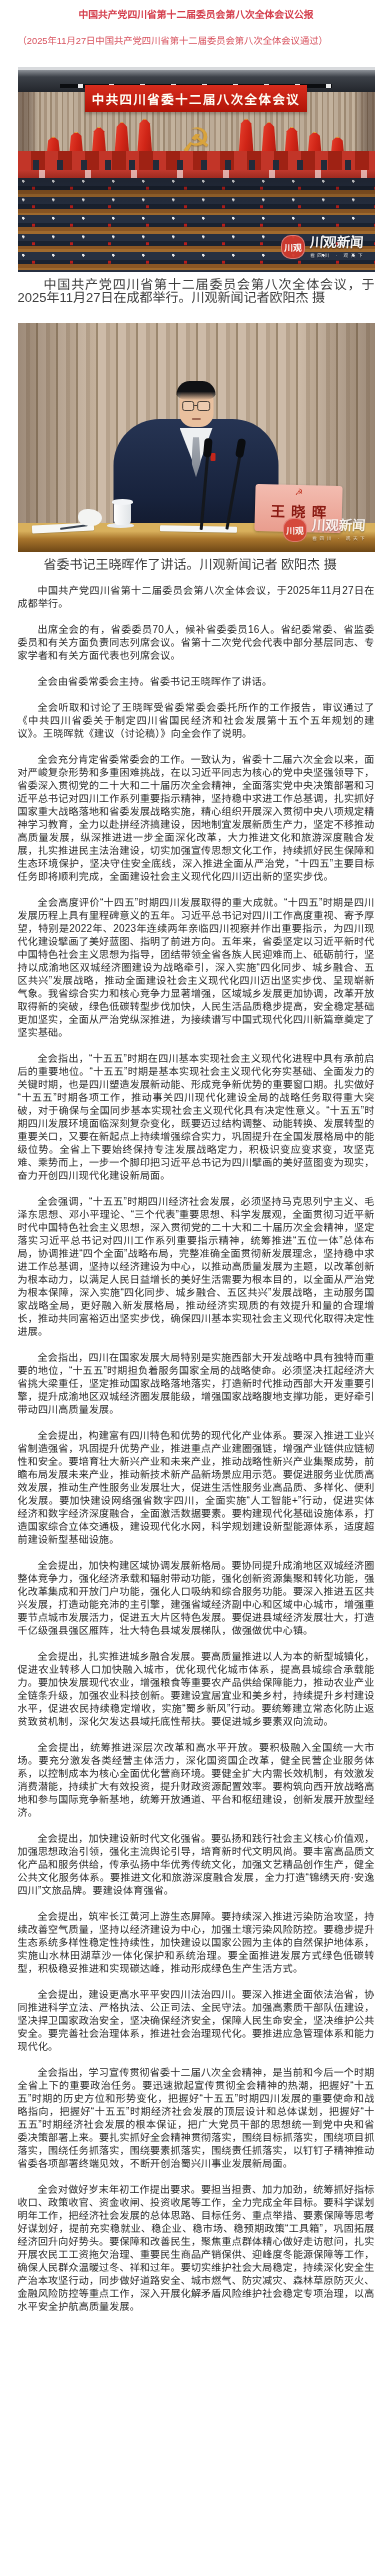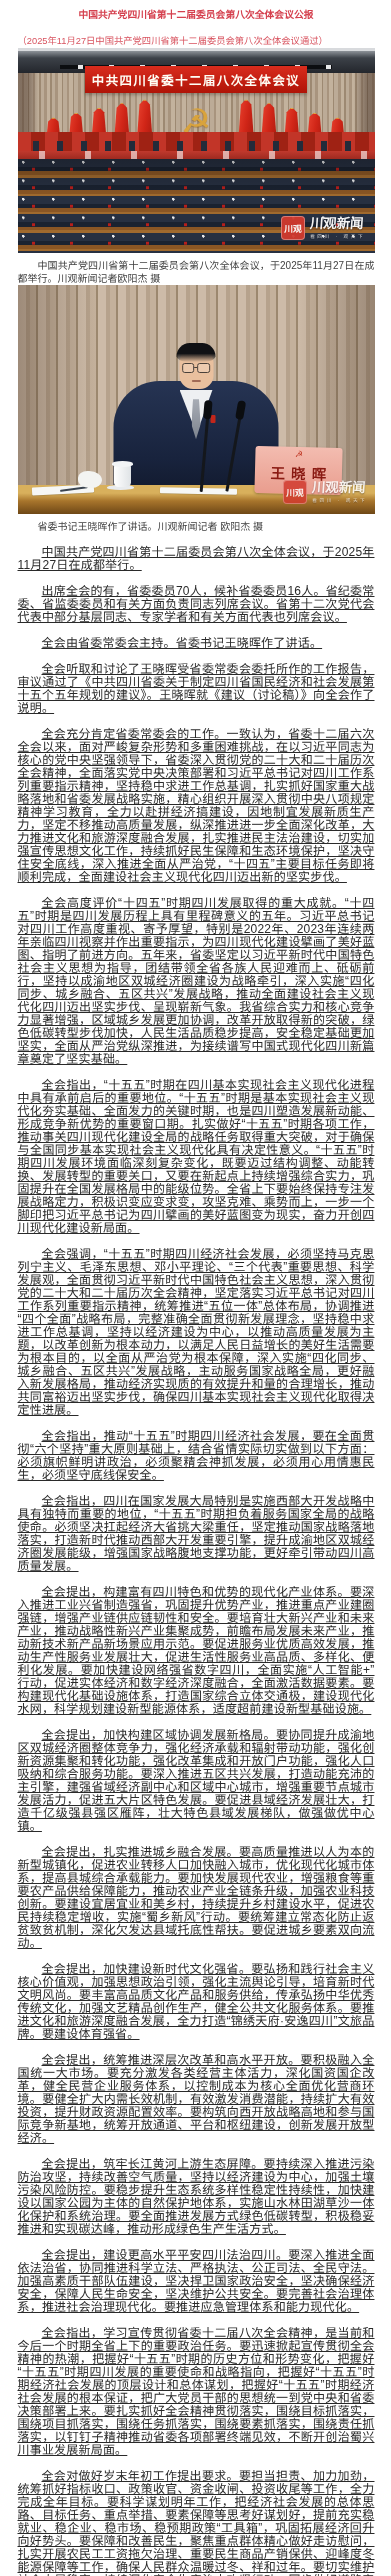--- a/index.html
+++ b/index.html
@@ -2,24 +2,24 @@
 <html lang="zh-CN" style="font-size:8.2px"><head>
 <meta charset="utf-8">
 <style>
   html,body{margin:0;padding:0;background:#ffffff;}
   body{font-family:"Liberation Sans","DejaVu Sans",sans-serif;}
   .page{width:392px;margin:0 auto;background:#fff;box-sizing:border-box;padding:7.2px 17.5px 17.5px;}
 
   .title{font-size:9.8px;line-height:13.4px;font-weight:bold;text-align:center;color:#d5404e;margin:1px 0 0;}
   .subtitle{font-size:9.3px;line-height:13.4px;text-align:left;color:#d8535f;margin-top:13.4px;}
 
-  .photo{position:relative;overflow:hidden;margin-top:0;background:#b3a08c;}
+  .photo{position:relative;overflow:hidden;margin-top:19px;background:#b3a08c;}
   .photo1{height:205px;}
   .photo2{height:229px;}
-  .caption{font-size:10px;line-height:13.4px;color:#3f3f3f;text-indent:2em;margin:5.2px 0 0;text-align:justify;}
+  .caption{font-size:13px;line-height:13.4px;color:#3f3f3f;text-indent:2em;margin:5.2px 0 0;text-align:justify;}
 
   
   .p1-ceiling{position:absolute;top:0;left:0;right:0;height:12%;
     background:linear-gradient(180deg,#d8dadd 0 10%,#8d9298 12%,#3c4148 40%,#23262c 100%);}
   .p1-lights{position:absolute;top:8%;left:12%;right:12%;height:4.1px;
     background:repeating-linear-gradient(90deg,#0c0e11 0 17.5px,#e8e9ea 17.5px 23px,#0c0e11 23px 31px);}
   .p1-wall{position:absolute;top:12%;left:0;right:0;bottom:0;
     background:repeating-linear-gradient(90deg,#bcab97 0 3.6px,#a8947e 3.6px 6.2px,#c3b29d 6.2px 9.8px,#9d8972 9.8px 11.3px);}
   .p1-wall:after{content:"";position:absolute;inset:0;
     background:linear-gradient(90deg,rgba(60,40,30,.45) 0 2.5%,rgba(0,0,0,0) 6% 94%,rgba(60,40,30,.45) 97.5% 100%);}
@@ -55,21 +55,21 @@
       repeating-radial-gradient(circle at 15.5px 10.3px,rgba(200,30,25,.9) 0 1.5px,rgba(200,30,25,0) 1.8px 100%),
       repeating-linear-gradient(180deg,#273041 0 7.7px,#1a2230 7.7px 12.4px,#8a5624 12.4px 16px,#a06a2e 16px 18.5px);
     background-size:30px 18.5px,38px 18.5px,auto;}
   .p1-audience:after{content:"";position:absolute;inset:0;
     background:linear-gradient(180deg,rgba(0,0,0,.25),rgba(0,0,0,0) 40%);}
 
   
   .watermark{position:absolute;display:flex;align-items:center;gap:5.2px;opacity:.95;}
   .photo1 .watermark{right:9.3px;bottom:13.4px;}
   .photo2 .watermark{right:7.2px;bottom:10.3px;opacity:.85;}
-  .wm-logo{width:24px;height:24px;border-radius:4px;background:#d23a2e;color:#fff;
+  .wm-logo{width:24px;height:24px;border-radius:10px;background:#d23a2e;color:#fff;
     display:flex;align-items:center;justify-content:center;font-size:8.8px;font-weight:bold;
     box-shadow:inset 0 0 0 1px rgba(255,255,255,.35);}
   .wm-name{color:#fff;font-size:13.4px;font-weight:bold;line-height:1;
     text-shadow:0 0.5px 1.5px rgba(0,0,0,.45);transform:skewX(-4deg);}
   .wm-slogan{color:rgba(255,255,255,.85);font-size:4.6px;letter-spacing:2.6px;margin-top:2.1px;text-align:center;
     text-shadow:0 0.5px 1px rgba(0,0,0,.4);}
 
   
   .p2-curtain{position:absolute;inset:0;
     background:repeating-linear-gradient(90deg,#cdbba8 0 7.7px,#b6a28c 7.7px 12px,#c4b19c 12px 18px,#9c886f 18px 20px);}
@@ -108,22 +108,22 @@
   .p2-saucer{position:absolute;left:25.2%;bottom:10.8%;width:27px;height:4.6px;background:#e8ebee;border-radius:50%;}
   .p2-tissue{position:absolute;left:17%;bottom:11.5%;width:24px;height:17.5px;background:#f3f4f2;border-radius:40% 55% 45% 50%;}
   .p2-placard{position:absolute;right:9%;bottom:9%;width:87px;height:47px;
     background:linear-gradient(180deg,#f3bcb0 0,#e99d8e 100%);border-radius:3.1px;transform:rotate(1.5deg);
     box-shadow:0 1px 2.6px rgba(0,0,0,.3);display:flex;flex-direction:column;align-items:center;}
   .p2-placard .pl-emblem{color:#c23a28;font-size:8.8px;line-height:1;margin-top:2.6px;}
   .p2-placard .pl-name{color:#8a1a12;font-weight:bold;font-size:14.4px;letter-spacing:6.2px;text-indent:6.2px;margin-top:4.1px;}
 
   
   .article{margin-top:6.2px;}
-  .body-para{font-size:12px;line-height:13px;letter-spacing:0.2px;color:#2a2a2a;
-    text-align:justify;text-indent:2em;margin:13px 0 0;text-decoration:underline;}
+  .body-para{font-size:10px;line-height:13px;letter-spacing:0.2px;color:#2a2a2a;
+    text-align:justify;text-indent:2em;margin:13px 0 0;}
 </style>
 </head>
 <body>
 
 <div class="page">
 
   <h1 class="title">中国共产党四川省第十二届委员会第八次全体会议公报</h1>
   <div class="subtitle">（2025年11月27日中国共产党四川省第十二届委员会第八次全体会议通过）</div>
 
   <div class="photo photo1">
@@ -207,27 +207,26 @@
 
   <div class="article" id="article-body">
       <p class="body-para">中国共产党四川省第十二届委员会第八次全体会议，于2025年11月27日在成都举行。</p>
       <p class="body-para">出席全会的有，省委委员70人，候补省委委员16人。省纪委常委、省监委委员和有关方面负责同志列席会议。省第十二次党代会代表中部分基层同志、专家学者和有关方面代表也列席会议。</p>
       <p class="body-para">全会由省委常委会主持。省委书记王晓晖作了讲话。</p>
       <p class="body-para">全会听取和讨论了王晓晖受省委常委会委托所作的工作报告，审议通过了《中共四川省委关于制定四川省国民经济和社会发展第十五个五年规划的建议》。王晓晖就《建议（讨论稿）》向全会作了说明。</p>
       <p class="body-para">全会充分肯定省委常委会的工作。一致认为，省委十二届六次全会以来，面对严峻复杂形势和多重困难挑战，在以习近平同志为核心的党中央坚强领导下，省委深入贯彻党的二十大和二十届历次全会精神，全面落实党中央决策部署和习近平总书记对四川工作系列重要指示精神，坚持稳中求进工作总基调，扎实抓好国家重大战略落地和省委发展战略实施，精心组织开展深入贯彻中央八项规定精神学习教育，全力以赴拼经济搞建设，因地制宜发展新质生产力，坚定不移推动高质量发展，纵深推进进一步全面深化改革，大力推进文化和旅游深度融合发展，扎实推进民主法治建设，切实加强宣传思想文化工作，持续抓好民生保障和生态环境保护，坚决守住安全底线，深入推进全面从严治党，“十四五”主要目标任务即将顺利完成，全面建设社会主义现代化四川迈出新的坚实步伐。</p>
       <p class="body-para">全会高度评价“十四五”时期四川发展取得的重大成就。“十四五”时期是四川发展历程上具有里程碑意义的五年。习近平总书记对四川工作高度重视、寄予厚望，特别是2022年、2023年连续两年亲临四川视察并作出重要指示，为四川现代化建设擘画了美好蓝图、指明了前进方向。五年来，省委坚定以习近平新时代中国特色社会主义思想为指导，团结带领全省各族人民迎难而上、砥砺前行，坚持以成渝地区双城经济圈建设为战略牵引，深入实施“四化同步、城乡融合、五区共兴”发展战略，推动全面建设社会主义现代化四川迈出坚实步伐、呈现崭新气象。我省综合实力和核心竞争力显著增强，区域城乡发展更加协调，改革开放取得新的突破，绿色低碳转型步伐加快，人民生活品质稳步提高，安全稳定基础更加坚实，全面从严治党纵深推进，为接续谱写中国式现代化四川新篇章奠定了坚实基础。</p>
       <p class="body-para">全会指出，“十五五”时期在四川基本实现社会主义现代化进程中具有承前启后的重要地位。“十五五”时期是基本实现社会主义现代化夯实基础、全面发力的关键时期，也是四川塑造发展新动能、形成竞争新优势的重要窗口期。扎实做好“十五五”时期各项工作，推动事关四川现代化建设全局的战略任务取得重大突破，对于确保与全国同步基本实现社会主义现代化具有决定性意义。“十五五”时期四川发展环境面临深刻复杂变化，既要迈过结构调整、动能转换、发展转型的重要关口，又要在新起点上持续增强综合实力，巩固提升在全国发展格局中的能级位势。全省上下要始终保持专注发展战略定力，积极识变应变求变，攻坚克难、乘势而上，一步一个脚印把习近平总书记为四川擘画的美好蓝图变为现实，奋力开创四川现代化建设新局面。</p>
       <p class="body-para">全会强调，“十五五”时期四川经济社会发展，必须坚持马克思列宁主义、毛泽东思想、邓小平理论、“三个代表”重要思想、科学发展观，全面贯彻习近平新时代中国特色社会主义思想，深入贯彻党的二十大和二十届历次全会精神，坚定落实习近平总书记对四川工作系列重要指示精神，统筹推进“五位一体”总体布局，协调推进“四个全面”战略布局，完整准确全面贯彻新发展理念，坚持稳中求进工作总基调，坚持以经济建设为中心，以推动高质量发展为主题，以改革创新为根本动力，以满足人民日益增长的美好生活需要为根本目的，以全面从严治党为根本保障，深入实施“四化同步、城乡融合、五区共兴”发展战略，主动服务国家战略全局，更好融入新发展格局，推动经济实现质的有效提升和量的合理增长，推动共同富裕迈出坚实步伐，确保四川基本实现社会主义现代化取得决定性进展。</p>
-      <p class="body-para">全会指出，推动“十五五”时期四川经济社会发展，要在全面贯彻“六个坚持”重大原则基础上，结合省情实际切实做到以下方面：必须旗帜鲜明讲政治，必须聚精会神抓发展，必须用心用情惠民生，必须坚守底线保安全。</p>
       <p class="body-para">全会指出，四川在国家发展大局特别是实施西部大开发战略中具有独特而重要的地位，“十五五”时期担负着服务国家全局的战略使命。必须坚决扛起经济大省挑大梁重任，坚定推动国家战略落地落实，打造新时代推动西部大开发重要引擎，提升成渝地区双城经济圈发展能级，增强国家战略腹地支撑功能，更好牵引带动四川高质量发展。</p>
       <p class="body-para">全会提出，构建富有四川特色和优势的现代化产业体系。要深入推进工业兴省制造强省，巩固提升优势产业，推进重点产业建圈强链，增强产业链供应链韧性和安全。要培育壮大新兴产业和未来产业，推动战略性新兴产业集聚成势，前瞻布局发展未来产业，推动新技术新产品新场景应用示范。要促进服务业优质高效发展，推动生产性服务业发展壮大，促进生活性服务业高品质、多样化、便利化发展。要加快建设网络强省数字四川，全面实施“人工智能+”行动，促进实体经济和数字经济深度融合，全面激活数据要素。要构建现代化基础设施体系，打造国家综合立体交通极，建设现代化水网，科学规划建设新型能源体系，适度超前建设新型基础设施。</p>
       <p class="body-para">全会提出，加快构建区域协调发展新格局。要协同提升成渝地区双城经济圈整体竞争力，强化经济承载和辐射带动功能，强化创新资源集聚和转化功能，强化改革集成和开放门户功能，强化人口吸纳和综合服务功能。要深入推进五区共兴发展，打造动能充沛的主引擎，建强省域经济副中心和区域中心城市，增强重要节点城市发展活力，促进五大片区特色发展。要促进县域经济发展壮大，打造千亿级强县强区雁阵，壮大特色县域发展梯队，做强做优中心镇。</p>
       <p class="body-para">全会提出，扎实推进城乡融合发展。要高质量推进以人为本的新型城镇化，促进农业转移人口加快融入城市，优化现代化城市体系，提高县城综合承载能力。要加快发展现代农业，增强粮食等重要农产品供给保障能力，推动农业产业全链条升级，加强农业科技创新。要建设宜居宜业和美乡村，持续提升乡村建设水平，促进农民持续稳定增收，实施“蜀乡新风”行动。要统筹建立常态化防止返贫致贫机制，深化欠发达县域托底性帮扶。要促进城乡要素双向流动。</p>
+      <p class="body-para">全会提出，统筹推进深层次改革和高水平开放。要积极融入全国统一大市场。要充分激发各类经营主体活力，深化国资国企改革，健全民营企业服务体系，以控制成本为核心全面优化营商环境。要健全扩大内需长效机制，有效激发消费潜能，持续扩大有效投资，提升财政资源配置效率。要构筑向西开放战略高地和参与国际竞争新基地，统筹开放通道、平台和枢纽建设，创新发展开放型经济。</p>
       <p class="body-para">全会提出，加快建设新时代文化强省。要弘扬和践行社会主义核心价值观，加强思想政治引领，强化主流舆论引导，培育新时代文明风尚。要丰富高品质文化产品和服务供给，传承弘扬中华优秀传统文化，加强文艺精品创作生产，健全公共文化服务体系。要推进文化和旅游深度融合发展，全力打造“锦绣天府·安逸四川”文旅品牌。要建设体育强省。</p>
-      <p class="body-para">全会提出，统筹推进深层次改革和高水平开放。要积极融入全国统一大市场。要充分激发各类经营主体活力，深化国资国企改革，健全民营企业服务体系，以控制成本为核心全面优化营商环境。要健全扩大内需长效机制，有效激发消费潜能，持续扩大有效投资，提升财政资源配置效率。要构筑向西开放战略高地和参与国际竞争新基地，统筹开放通道、平台和枢纽建设，创新发展开放型经济。</p>
       <p class="body-para">全会提出，筑牢长江黄河上游生态屏障。要持续深入推进污染防治攻坚，持续改善空气质量，坚持以经济建设为中心，加强土壤污染风险防控。要稳步提升生态系统多样性稳定性持续性，加快建设以国家公园为主体的自然保护地体系，实施山水林田湖草沙一体化保护和系统治理。要全面推进发展方式绿色低碳转型，积极稳妥推进和实现碳达峰，推动形成绿色生产生活方式。</p>
       <p class="body-para">全会提出，建设更高水平平安四川法治四川。要深入推进全面依法治省，协同推进科学立法、严格执法、公正司法、全民守法。加强高素质干部队伍建设，坚决捍卫国家政治安全，坚决确保经济安全，保障人民生命安全，坚决维护公共安全。要完善社会治理体系，推进社会治理现代化。要推进应急管理体系和能力现代化。</p>
       <p class="body-para">全会指出，学习宣传贯彻省委十二届八次全会精神，是当前和今后一个时期全省上下的重要政治任务。要迅速掀起宣传贯彻全会精神的热潮，把握好“十五五”时期的历史方位和形势变化，把握好“十五五”时期四川发展的重要使命和战略指向，把握好“十五五”时期经济社会发展的顶层设计和总体谋划，把握好“十五五”时期经济社会发展的根本保证，把广大党员干部的思想统一到党中央和省委决策部署上来。要扎实抓好全会精神贯彻落实，围绕目标抓落实，围绕项目抓落实，围绕任务抓落实，围绕要素抓落实，围绕责任抓落实，以钉钉子精神推动省委各项部署终端见效，不断开创治蜀兴川事业发展新局面。</p>
       <p class="body-para">全会对做好岁末年初工作提出要求。要担当担责、加力加劲，统筹抓好指标收口、政策收官、资金收闸、投资收尾等工作，全力完成全年目标。要科学谋划明年工作，把经济社会发展的总体思路、目标任务、重点举措、要素保障等思考好谋划好，提前充实稳就业、稳企业、稳市场、稳预期政策“工具箱”，巩固拓展经济回升向好势头。要保障和改善民生，聚焦重点群体精心做好走访慰问，扎实开展农民工工资拖欠治理、重要民生商品产销保供、迎峰度冬能源保障等工作，确保人民群众温暖过冬、祥和过年。要切实维护社会大局稳定，持续深化安全生产治本攻坚行动，同步做好道路安全、城市燃气、防灾减灾、森林草原防灭火、金融风险防控等重点工作，深入开展化解矛盾风险维护社会稳定专项治理，以高水平安全护航高质量发展。</p>
     </div>
 
 </div>
 
 
 </body></html>

